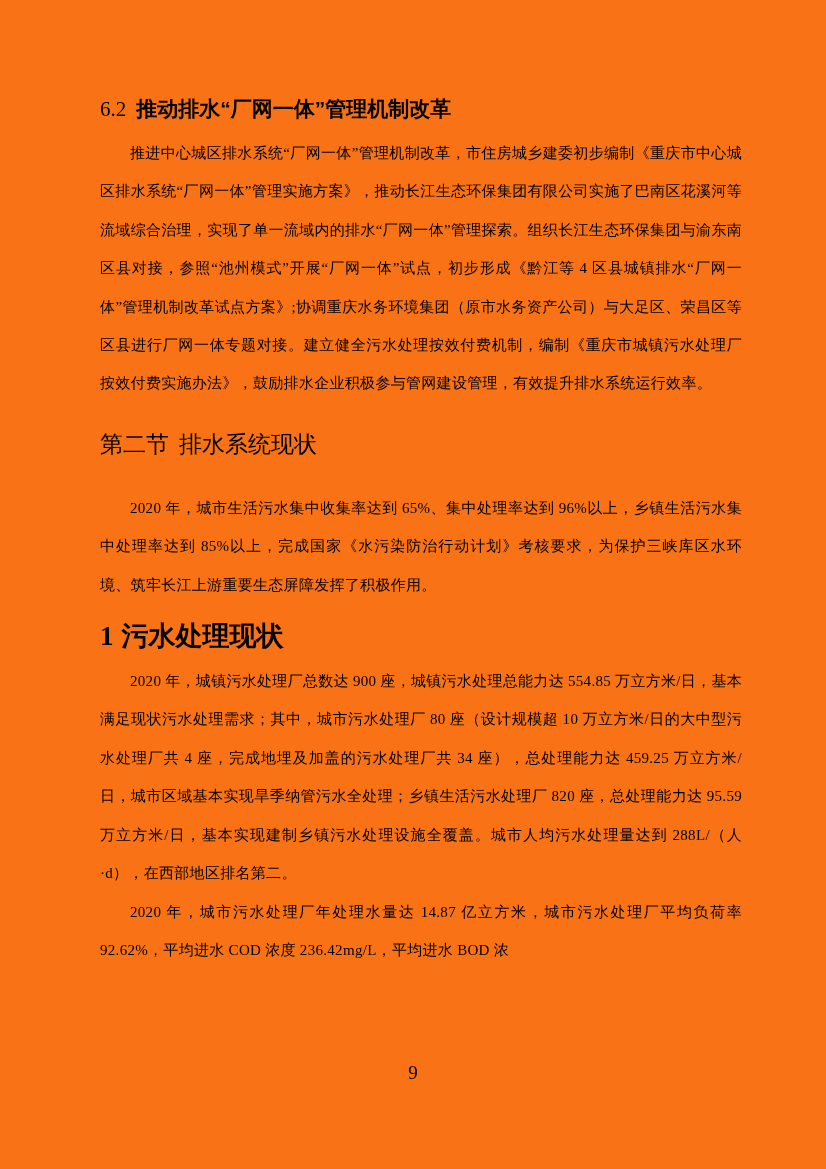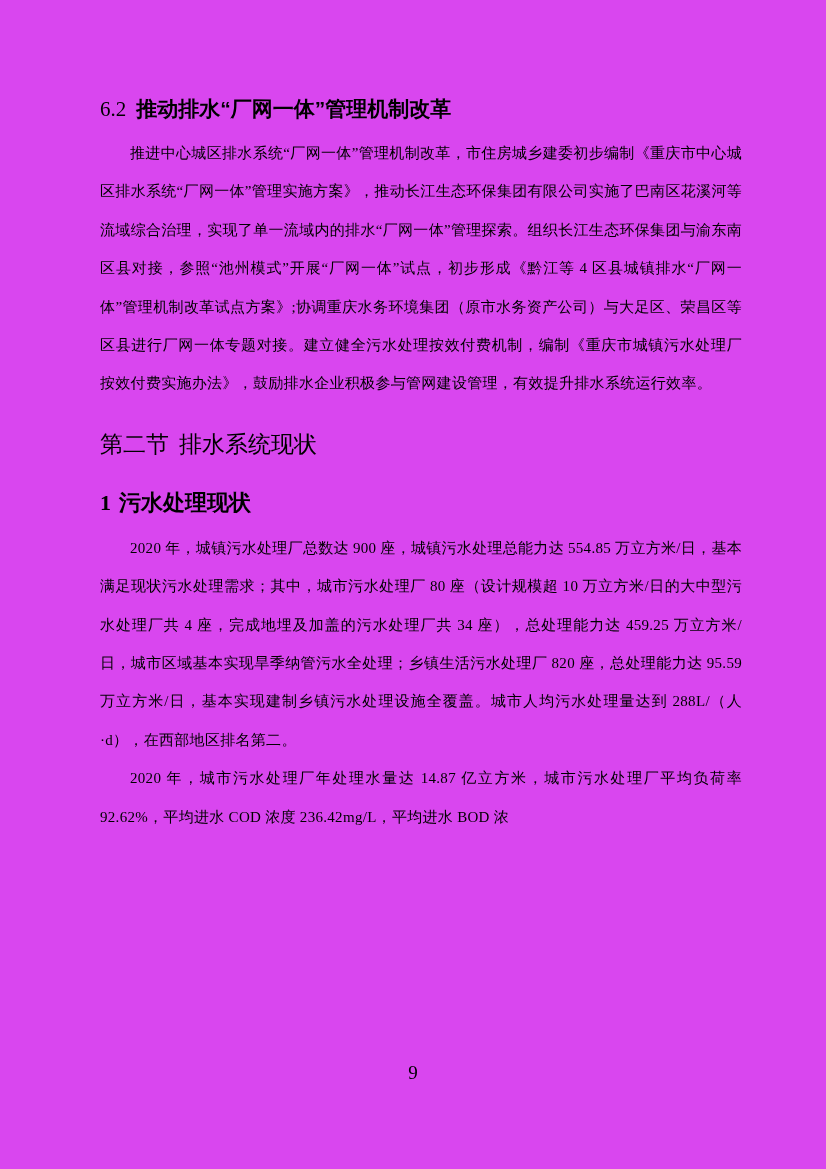--- a/index.html
+++ b/index.html
@@ -4,21 +4,21 @@
 <style>
   html, body {
     margin: 0;
     padding: 0;
     background: #ffffff;
   }
   .page {
     position: relative;
     width: 826px;
     height: 1169px;
-    background: #d946ef;
+    background: #f97316;
     color: #000000;
     font-family: "Liberation Serif", "DejaVu Serif", serif;
     overflow: hidden;
   }
   .content {
     position: absolute;
     left: 100px;
     top: 94px;
     width: 642px;
   }
@@ -43,21 +43,21 @@
     font-family: "Liberation Sans", "DejaVu Sans", sans-serif;
     font-weight: normal;
     font-size: 23px;
     line-height: 30px;
     margin: 26px 0 30px 0;
     white-space: nowrap;
   }
   .section-h .prefix { margin-right: 10px; }
   
   .sub-h {
-    font-size: 22px;
+    font-size: 27px;
     line-height: 28px;
     margin: 18px 0 12px 0;
     white-space: nowrap;
   }
   .sub-h .num {
     font-family: "Liberation Serif", "DejaVu Serif", serif;
     font-weight: bold;
     margin-right: 8px;
   }
   .sub-h .zh {
@@ -91,20 +91,21 @@
     <h2 class="h-num-title">
       <span class="num">6.2</span><span class="zh">推动排水“厂网一体”管理机制改革</span>
     </h2>
 
     <p class="body-para">推进中心城区排水系统“厂网一体”管理机制改革，市住房城乡建委初步编制《重庆市中心城区排水系统“厂网一体”管理实施方案》，推动长江生态环保集团有限公司实施了巴南区花溪河等流域综合治理，实现了单一流域内的排水“厂网一体”管理探索。组织长江生态环保集团与渝东南区县对接，参照“池州模式”开展“厂网一体”试点，初步形成《黔江等 4 区县城镇排水“厂网一体”管理机制改革试点方案》;协调重庆水务环境集团（原市水务资产公司）与大足区、荣昌区等区县进行厂网一体专题对接。建立健全污水处理按效付费机制，编制《重庆市城镇污水处理厂按效付费实施办法》，鼓励排水企业积极参与管网建设管理，有效提升排水系统运行效率。</p>
 
     <h1 class="section-h">
       <span class="prefix">第二节</span><span>排水系统现状</span>
     </h1>
 
+    <p class="body-para">2020 年，城市生活污水集中收集率达到 65%、集中处理率达到 96%以上，乡镇生活污水集中处理率达到 85%以上，完成国家《水污染防治行动计划》考核要求，为保护三峡库区水环境、筑牢长江上游重要生态屏障发挥了积极作用。</p>
 
     <h3 class="sub-h">
       <span class="num">1</span><span class="zh">污水处理现状</span>
     </h3>
 
     <p class="body-para">2020 年，城镇污水处理厂总数达 900 座，城镇污水处理总能力达 554.85 万立方米/日，基本满足现状污水处理需求；其中，城市污水处理厂 80 座（设计规模超 10 万立方米/日的大中型污水处理厂共 4 座，完成地埋及加盖的污水处理厂共 34 座），总处理能力达 459.25 万立方米/日，城市区域基本实现旱季纳管污水全处理；乡镇生活污水处理厂 820 座，总处理能力达 95.59 万立方米/日，基本实现建制乡镇污水处理设施全覆盖。城市人均污水处理量达到 288L/（人·d），在西部地区排名第二。</p>
 
     <p class="body-para">2020 年，城市污水处理厂年处理水量达 14.87 亿立方米，城市污水处理厂平均负荷率 92.62%，平均进水 COD 浓度 236.42mg/L，平均进水 BOD 浓</p>
 
   </div>

